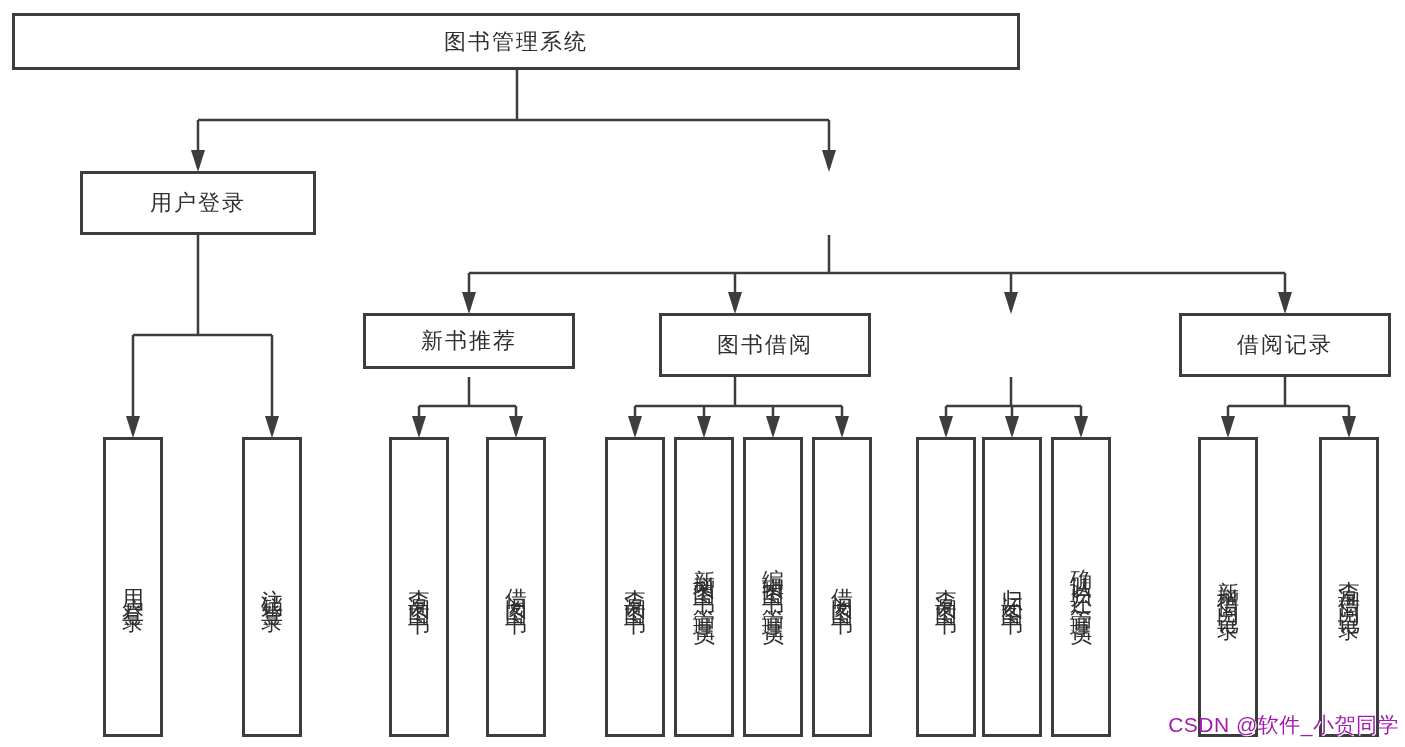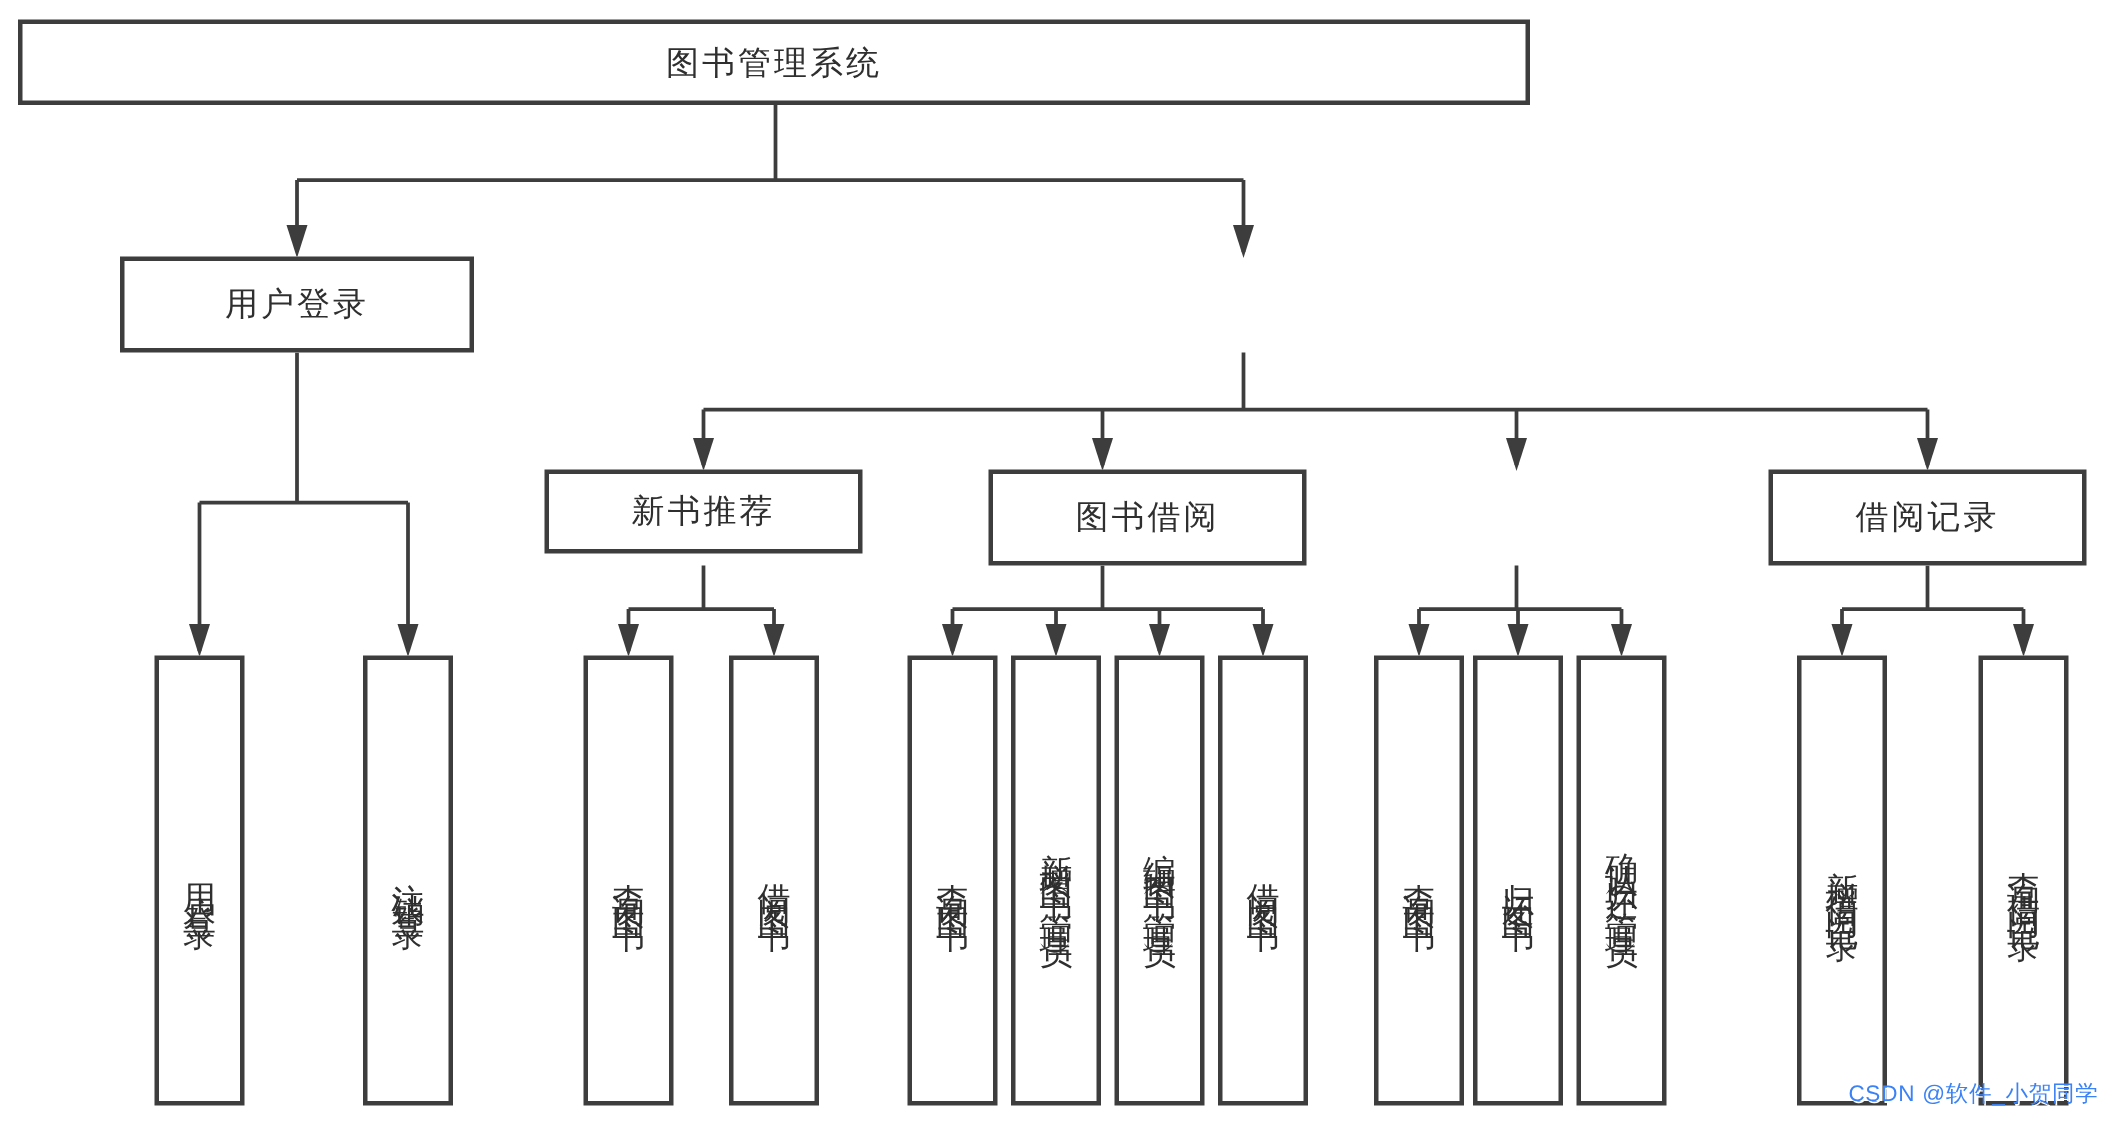--- a/index.html
+++ b/index.html
@@ -43,22 +43,22 @@
     text-orientation: mixed;
     font-size: 22px;
     letter-spacing: 8px;
     line-height: 1;
     color: #2f2f2f;
   }
   .watermark {
     position: absolute;
     right: 6px;
     bottom: 8px;
-    font-size: 15px;
-    color: #3b82f6;
+    font-size: 21px;
+    color: #a21caf;
     letter-spacing: 0.5px;
     text-shadow: 1px 1px 0 #ffffff;
     white-space: nowrap;
   }
 </style>
 </head>
 <body>
 
 <div class="canvas">
 

